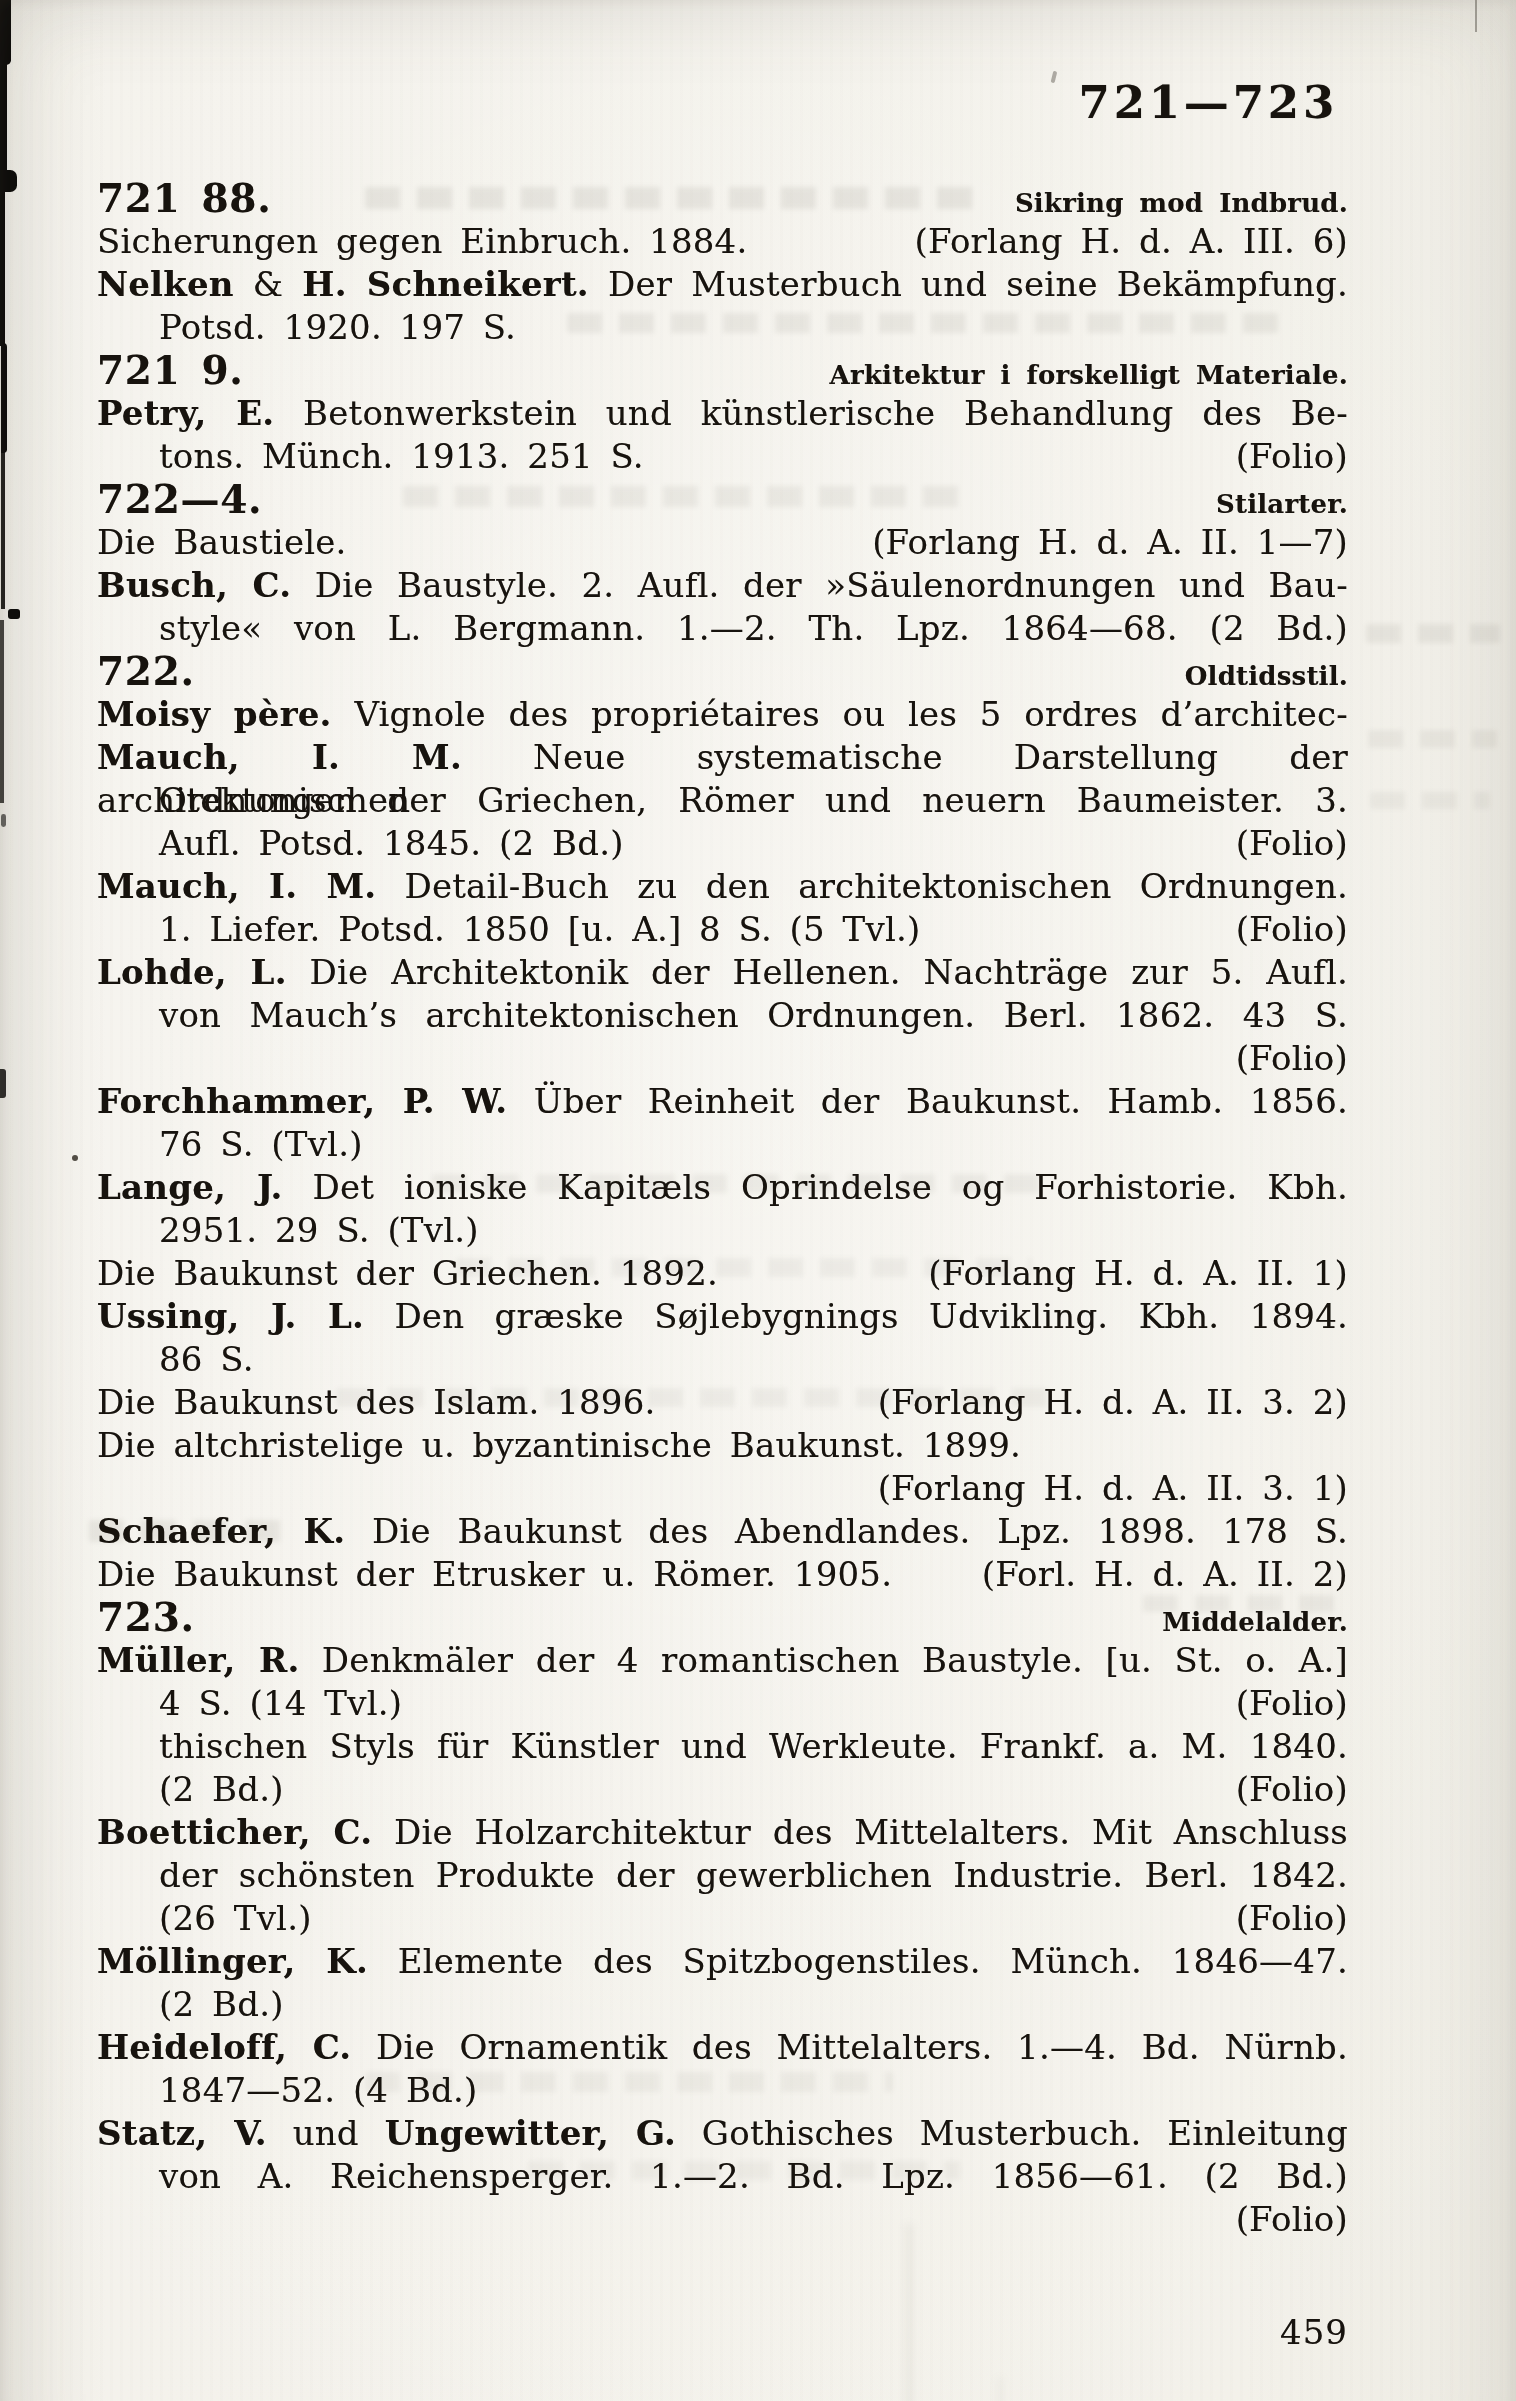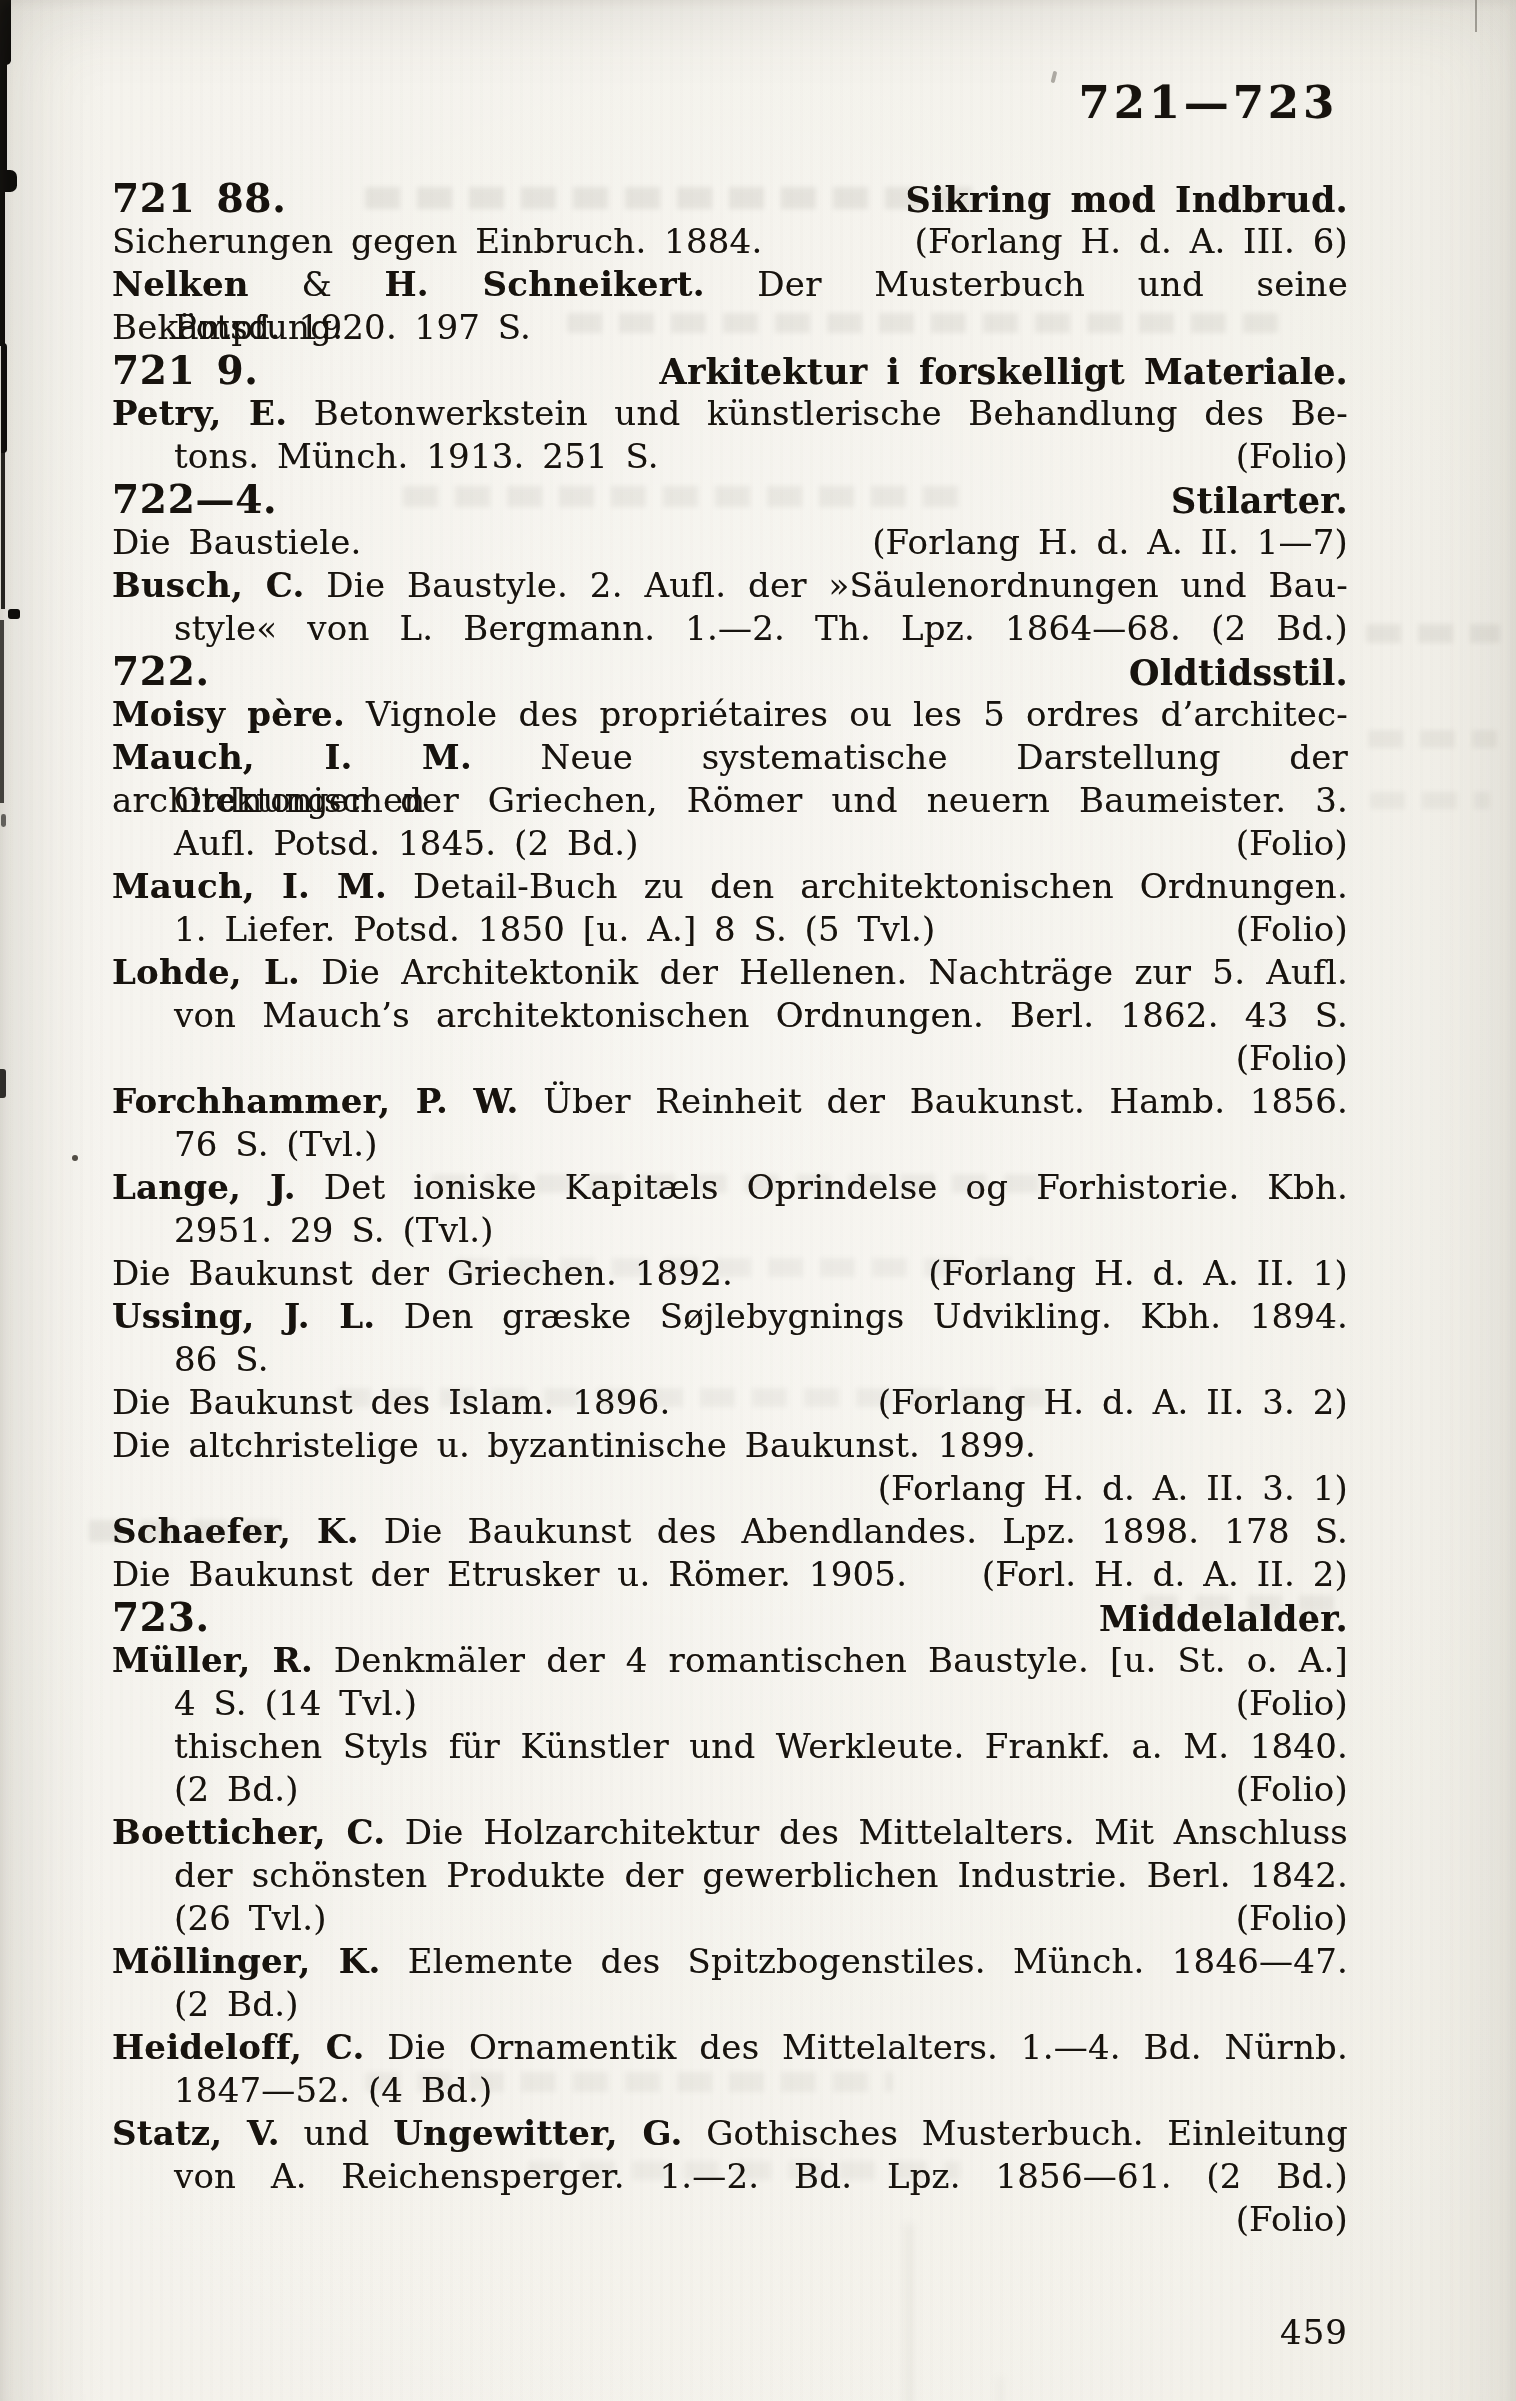--- a/index.html
+++ b/index.html
@@ -19,28 +19,28 @@
     position:absolute;top:80px;right:178px;
     font-size:45px;font-weight:700;letter-spacing:3.8px;line-height:1;
     text-shadow:0 0 0.7px rgba(15,10,5,.45);
   }
   
   .entries{
     position:absolute;left:97px;top:177px;width:1251px;
     font-size:34px;line-height:43px;letter-spacing:0.2px;word-spacing:6.7px;
     text-shadow:0 0 0.6px rgba(20,14,6,.38);
   }
-  .line{height:43px;white-space:nowrap;overflow:visible;margin-left:15px;}
+  .line{height:43px;white-space:nowrap;overflow:visible;}
   .line.j{white-space:normal;text-align:justify;text-align-last:justify;text-justify:inter-word;}
   .line.lr,.line.head{display:flex;justify-content:space-between;align-items:baseline;}
   .line.r{text-align:right;}
   .line.indent{padding-left:62px;}
   .b{font-weight:700;}
   .head .num{font-weight:700;font-size:39px;letter-spacing:0.7px;}
-  .head .subject{font-weight:700;font-size:35px;}
+  .head .subject{font-weight:700;font-size:26px;}
   
   .page-number{
     position:absolute;left:97px;top:2311px;width:1251px;text-align:right;
     font-size:34px;line-height:43px;letter-spacing:1px;
     text-shadow:0 0 0.6px rgba(20,14,6,.38);
   }
   
   .edge-bar{position:absolute;background:#0a0908;filter:blur(0.5px);}
   .speck{position:absolute;background:#2a241c;border-radius:50%;}
   .hairline{position:absolute;background:#5a564d;opacity:.5;}

